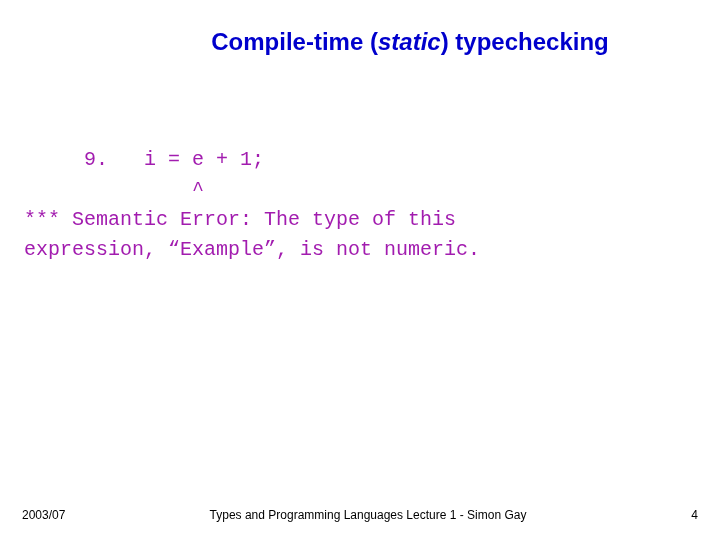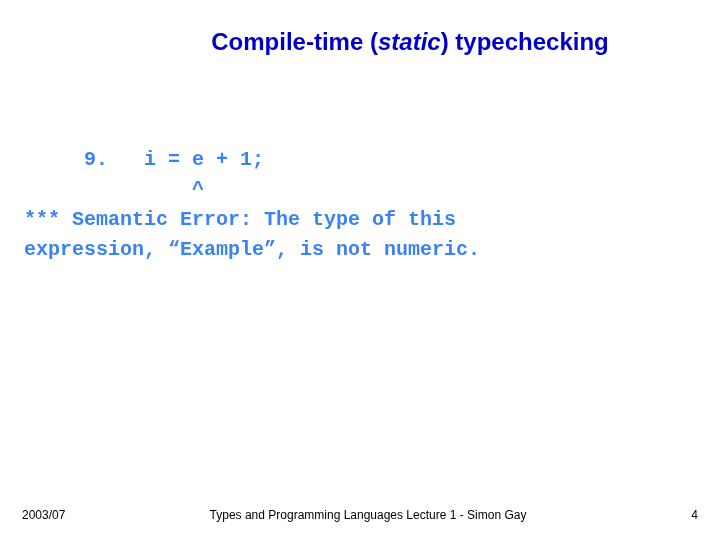--- a/index.html
+++ b/index.html
@@ -22,22 +22,22 @@
       text-align: center;
       padding-top: 28px;
       padding-left: 100px;
     }
     .static-italic {
       font-style: italic;
     }
     .code-block {
       font-family: "Courier New", Courier, monospace;
       font-size: 20px;
-      font-weight: bold;
-      color: #3b82f6;
+      font-weight: normal;
+      color: #a21caf;
       position: absolute;
       top: 145px;
       left: 24px;
       line-height: 1.5;
       white-space: pre;
     }
     .footer {
       position: absolute;
       bottom: 18px;
       left: 0;

